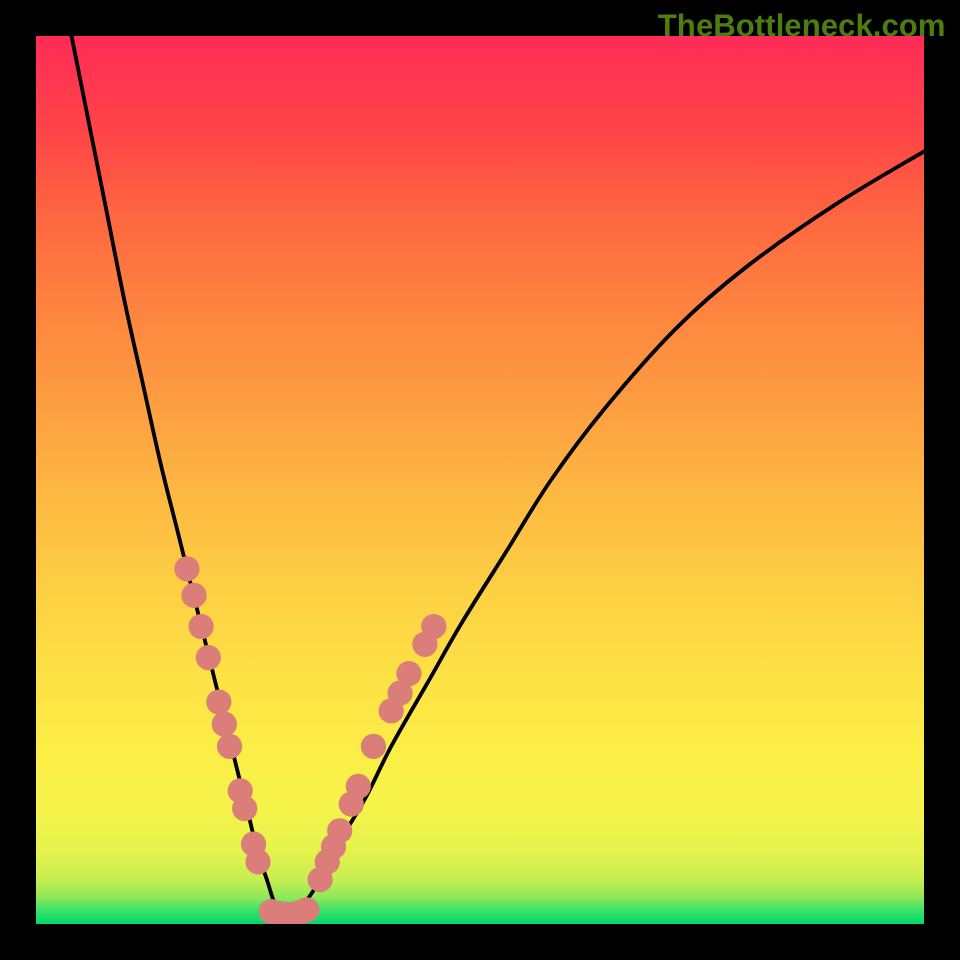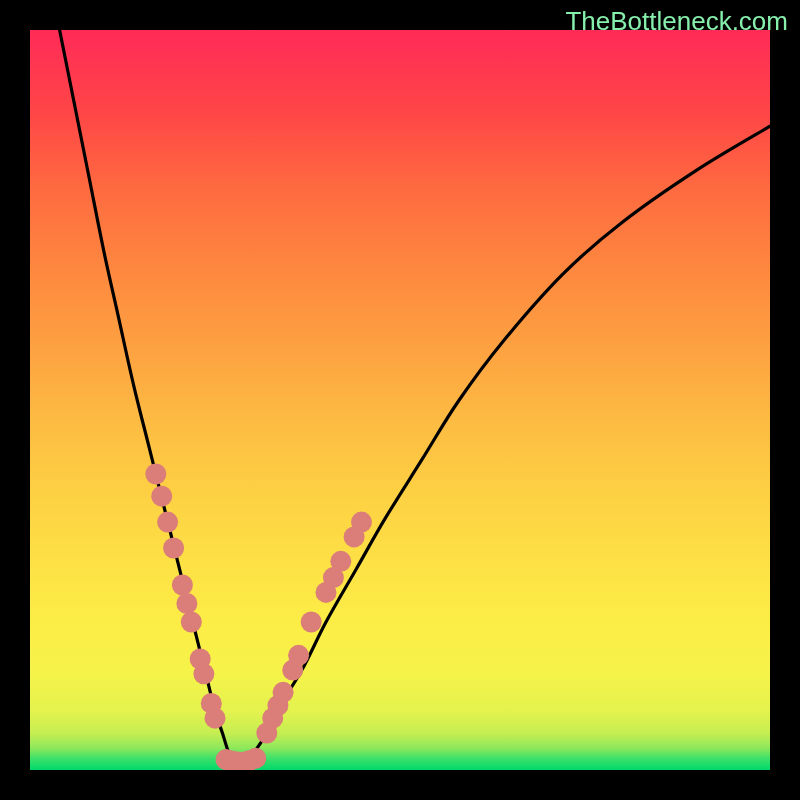--- a/index.html
+++ b/index.html
@@ -40,22 +40,22 @@
       #fe6940 79%,
       #ff4547 89%,
       #ff2b57 100%
     );
   }
   .watermark {
     position: absolute;
     top: 6px;
     right: 12px;
     font-size: 26px;
-    font-weight: 400;
-    color: #86efac;
+    font-weight: 700;
+    color: #4d7c0f;
     letter-spacing: 0px;
     user-select: none;
   }
   svg.curve {
     position: absolute;
     left: 0;
     top: 0;
     width: 740px;
     height: 740px;
   }

